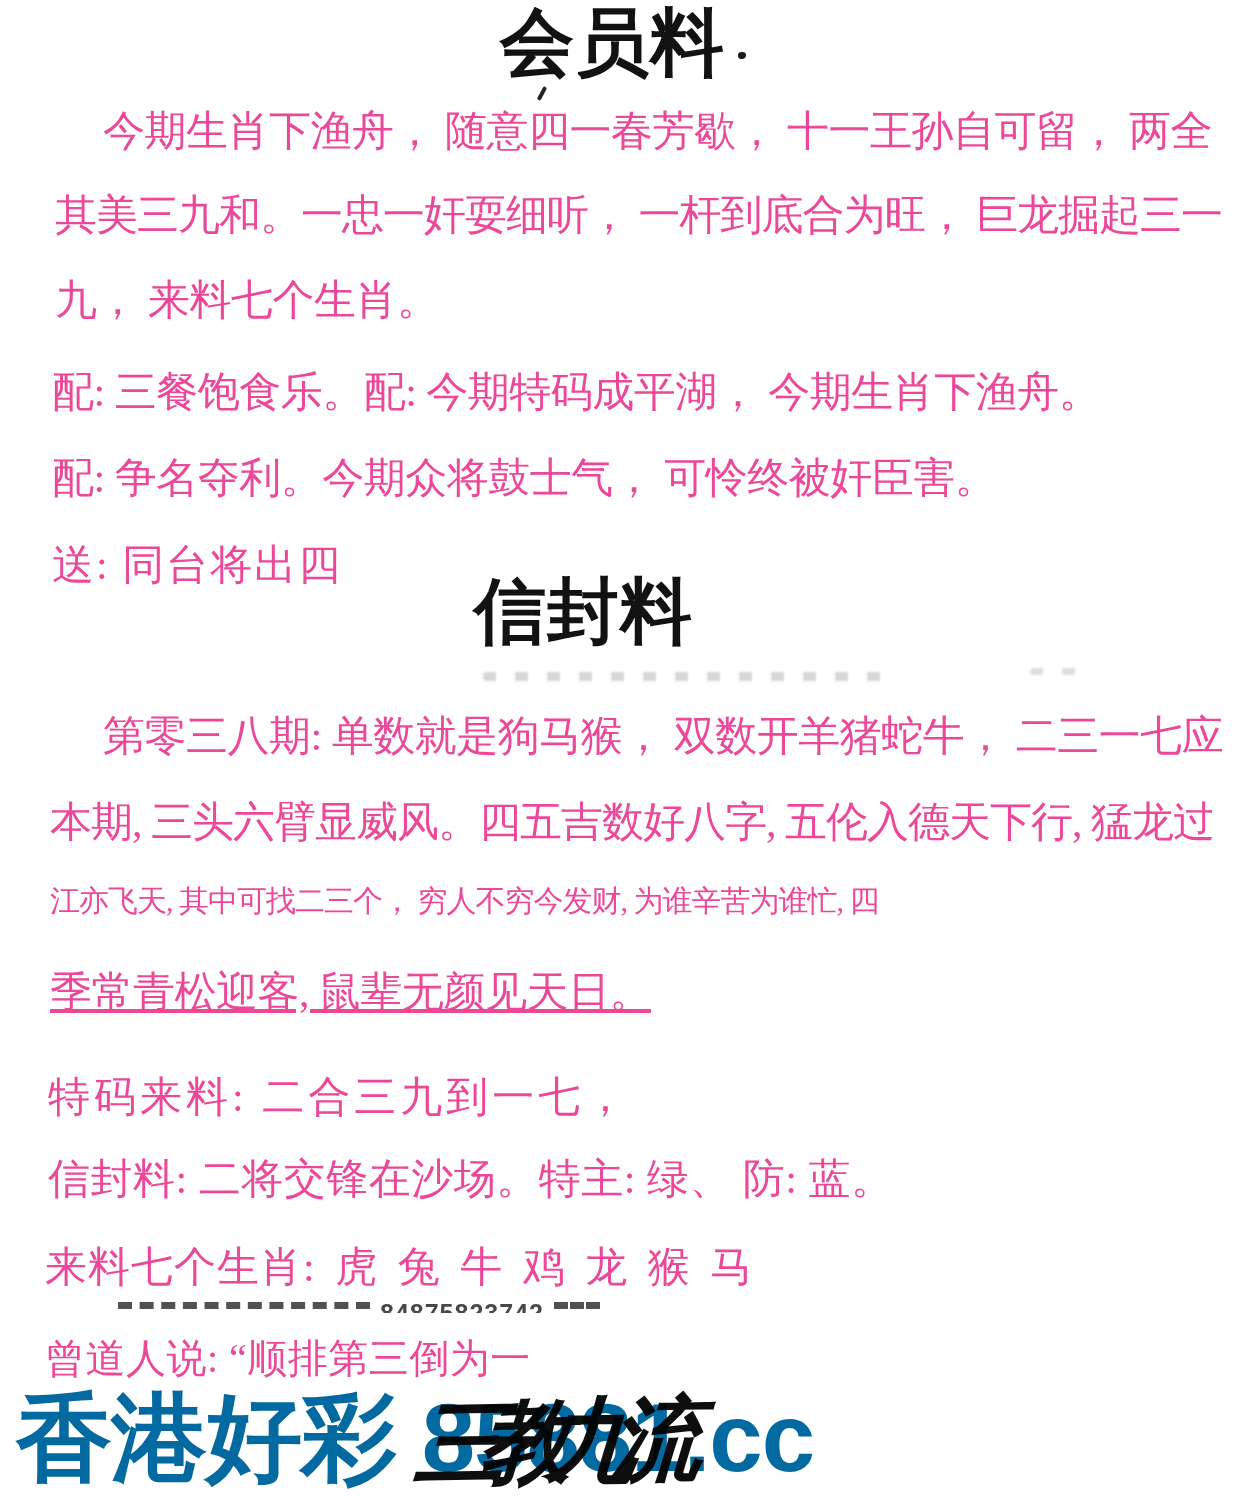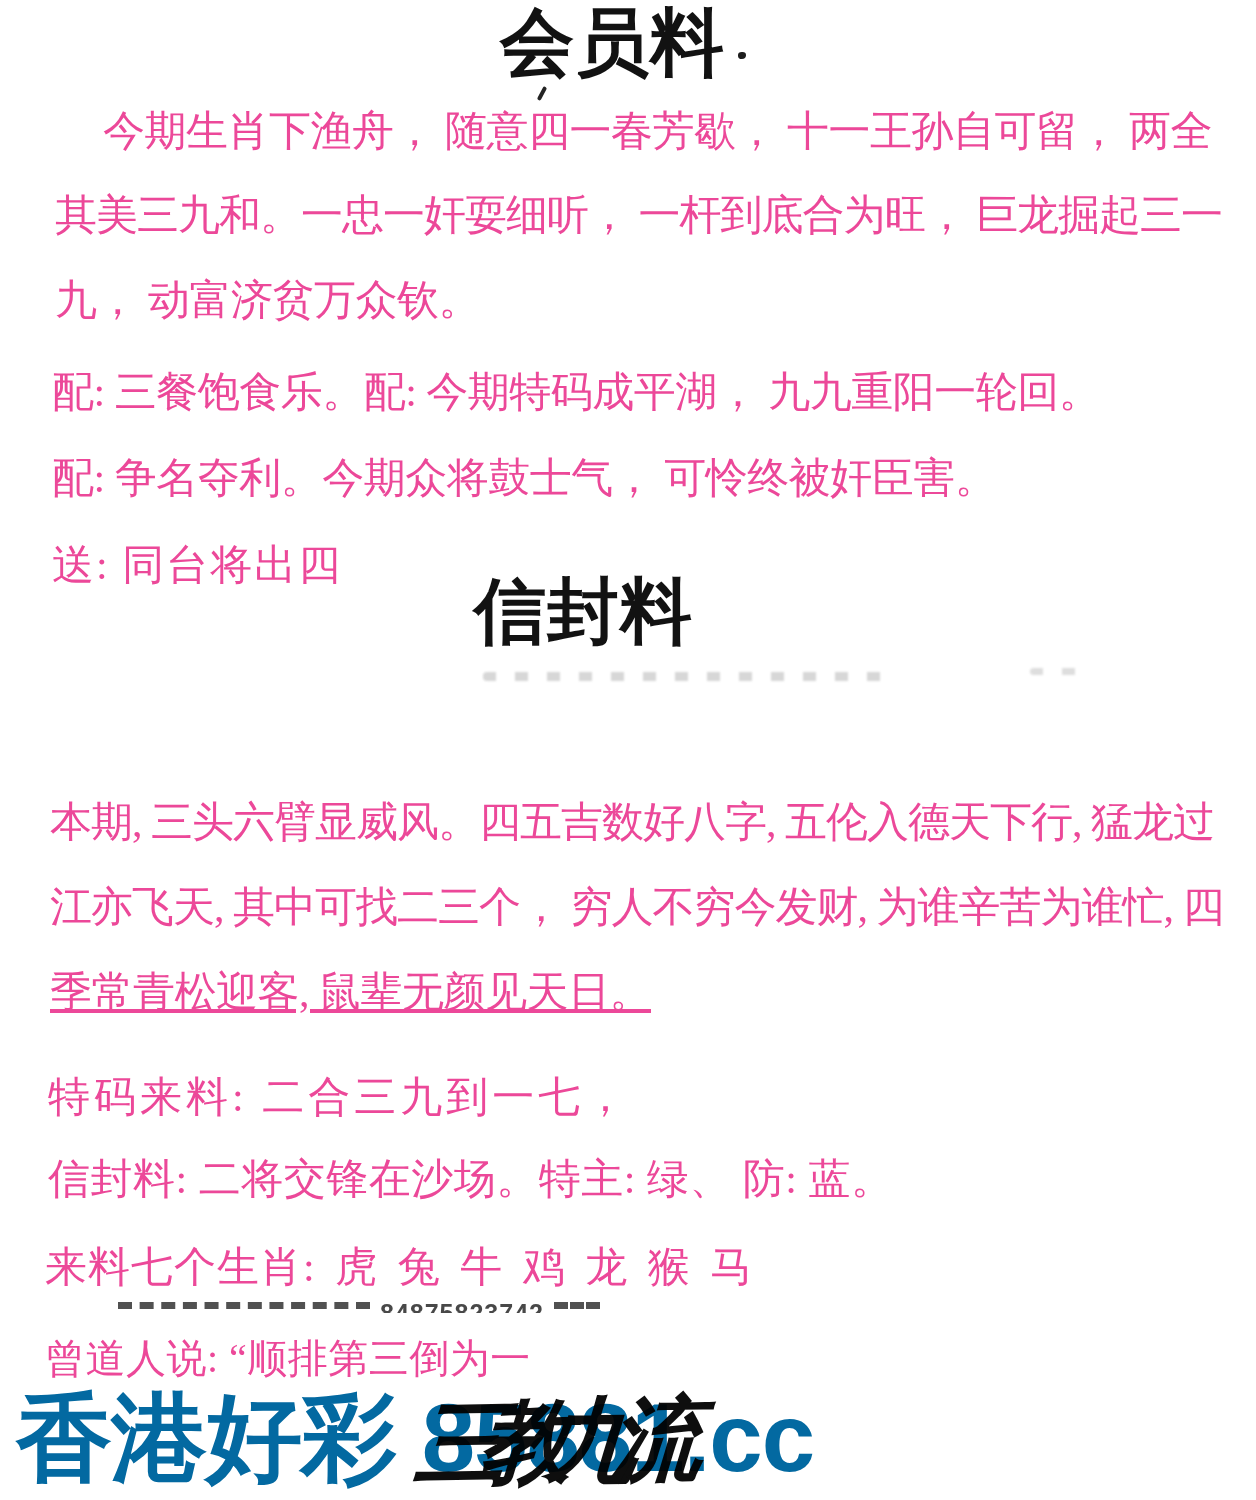--- a/index.html
+++ b/index.html
@@ -77,33 +77,34 @@
 <body>
 
 <div class="page">
 
   <h1 class="ln title" style="left:500px;top:6px;font-size:74px;">会员料</h1>
   <div class="speck-dot"></div>
   <div class="speck-tick"></div>
 
   <div class="ln" style="left:103px;top:110px;font-size:42px;">今期生肖下渔舟， 随意四一春芳歇， 十一王孙自可留， 两全</div>
   <div class="ln" style="left:55px;top:194px;font-size:42px;letter-spacing:-1px;">其美三九和。一忠一奸耍细听， 一杆到底合为旺， 巨龙掘起三一</div>
-  <div class="ln" style="left:55px;top:279px;font-size:42px;">九， 动富济贫万众钦。</div>
+  <div class="ln" style="left:55px;top:279px;font-size:42px;">九， 来料七个生肖。</div>
 
-  <div class="ln" style="left:52px;top:371px;font-size:42px;">配:  三餐饱食乐。配:  今期特码成平湖， 九九重阳一轮回。</div>
+  <div class="ln" style="left:52px;top:371px;font-size:42px;">配:  三餐饱食乐。配:  今期特码成平湖， 今期生肖下渔舟。</div>
   <div class="ln" style="left:52px;top:457px;font-size:42px;">配:  争名夺利。今期众将鼓士气， 可怜终被奸臣害。</div>
   <div class="ln" style="left:52px;top:544px;font-size:42px;letter-spacing:2px;">送:  同台将出四</div>
 
   <h1 class="ln title" style="left:474px;top:576px;font-size:72px;">信封料</h1>
   <div class="smudge smudge-a"></div>
   <div class="smudge smudge-b"></div>
 
 
+  <div class="ln" style="left:103px;top:715px;font-size:42px;">第零三八期: 单数就是狗马猴， 双数开羊猪蛇牛， 二三一七应</div>
   <div class="ln" style="left:50px;top:801px;font-size:42px;letter-spacing:-1px;">本期, 三头六臂显威风。四五吉数好八字, 五伦入德天下行, 猛龙过</div>
-  <div class="ln" style="left:50px;top:886px;font-size:42px;letter-spacing:-1px;">江亦飞天, 其中可找二三个， 穷人不穷今发财, 为谁辛苦为谁忙, 四</div>
+  <div class="ln" style="left:50px;top:886px;font-size:30px;letter-spacing:-1px;">江亦飞天, 其中可找二三个， 穷人不穷今发财, 为谁辛苦为谁忙, 四</div>
   <div class="ln" style="left:50px;top:971px;font-size:42px;text-decoration:underline;">季常青松迎客, 鼠辈无颜见天日。</div>
 
   <div class="ln" style="left:48px;top:1076px;font-size:42px;letter-spacing:4px;">特码来料: 二合三九到一七，</div>
   <div class="ln" style="left:48px;top:1158px;font-size:42px;letter-spacing:0.5px;">信封料:  二将交锋在沙场。特主:  绿、 防:  蓝。</div>
   <div class="ln" style="left:45px;top:1246px;font-size:42px;letter-spacing:1px;word-spacing:8px;">来料七个生肖:  虎 兔 牛 鸡 龙 猴 马</div>
 
   <div class="clip-strip">
     <div class="clip-noise n1"></div>
     <span class="clip-digits">84875823742</span>
     <div class="clip-noise n2"></div>

